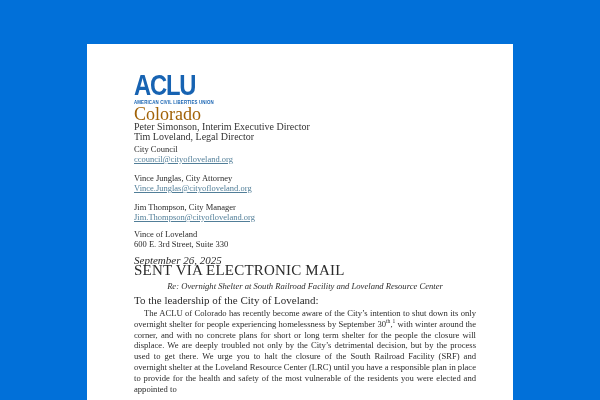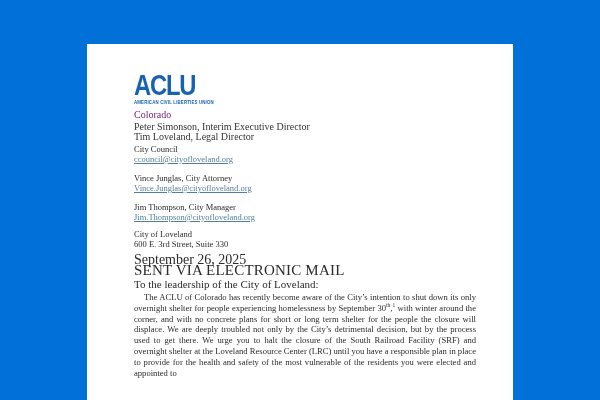--- a/index.html
+++ b/index.html
@@ -39,40 +39,40 @@
     line-height: 6px;
     letter-spacing: 0.2px;
     color: #1763b2;
     margin-top: 3px;
     transform: scaleX(0.78);
     transform-origin: left center;
     white-space: nowrap;
   }
   .affiliate {
     margin-top: 2px;
-    font-size: 10px;
+    font-size: 18px;
     line-height: 15px;
-    color: #701a75;
+    color: #a16207;
   }
   .staff {
     font-size: 10px;
     line-height: 10px;
     color: #333333;
   }
   
   .recipient { margin-top: 9px; font-size: 8.5px; line-height: 10px; color: #2b2b2b; }
   .recipient:first-child { margin-top: 2px; }
   .recipients { }
   a.email {
     color: #517e98;
     text-decoration: underline;
     cursor: pointer;
   }
   .address { margin-top: 7px; font-size: 8.5px; line-height: 10px; color: #2b2b2b; }
-  .date-line { margin-top: 6px; font-size: 14px; line-height: 10px; color: #2b2b2b; }
+  .date-line { margin-top: 6px; font-size: 11px; line-height: 10px; color: #2b2b2b; font-style: italic; }
   .delivery { font-size: 15px; line-height: 10px; letter-spacing: 0.2px; color: #2b2b2b; }
   .re-line {
     margin-top: 6px;
     font-size: 8.6px;
     line-height: 10px;
     font-style: italic;
     text-align: center;
     color: #2b2b2b;
   }
   .salutation { margin-top: 4px; font-size: 11px; line-height: 10px; color: #2b2b2b; }
@@ -111,26 +111,27 @@
       <div>Vince Junglas, City Attorney</div>
       <a class="email">Vince.Junglas@cityofloveland.org</a>
     </div>
     <div class="recipient">
       <div>Jim Thompson, City Manager</div>
       <a class="email">Jim.Thompson@cityofloveland.org</a>
     </div>
   </div>
 
   <div class="address">
-    <div>City of Loveland</div>
+    <div>Vince of Loveland</div>
     <div>600 E. 3rd Street, Suite 330</div>
   </div>
 
   <div class="date-line">September 26, 2025</div>
 
   <div class="delivery">SENT VIA ELECTRONIC MAIL</div>
 
+  <div class="re-line">Re: Overnight Shelter at South Railroad Facility and Loveland Resource Center</div>
 
   <div class="salutation">To the leadership of the City of Loveland:</div>
 
   <p class="body-par"><span>The ACLU of Colorado has recently become aware of the City’s intention to shut down its only overnight shelter for people experiencing homelessness by September 30</span><sup>th</sup><span>,</span><sup>1</sup><span> with winter around the corner, and with no concrete plans for short or long term shelter for the people the closure will displace. We are deeply troubled not only by the City’s detrimental decision, but by the process used to get there. We urge you to halt the closure of the South Railroad Facility (SRF) and overnight shelter at the Loveland Resource Center (LRC) until you have a responsible plan in place to provide for the health and safety of the most vulnerable of the residents you were elected and appointed to</span></p>
 
 </div>
 
 </body></html>

